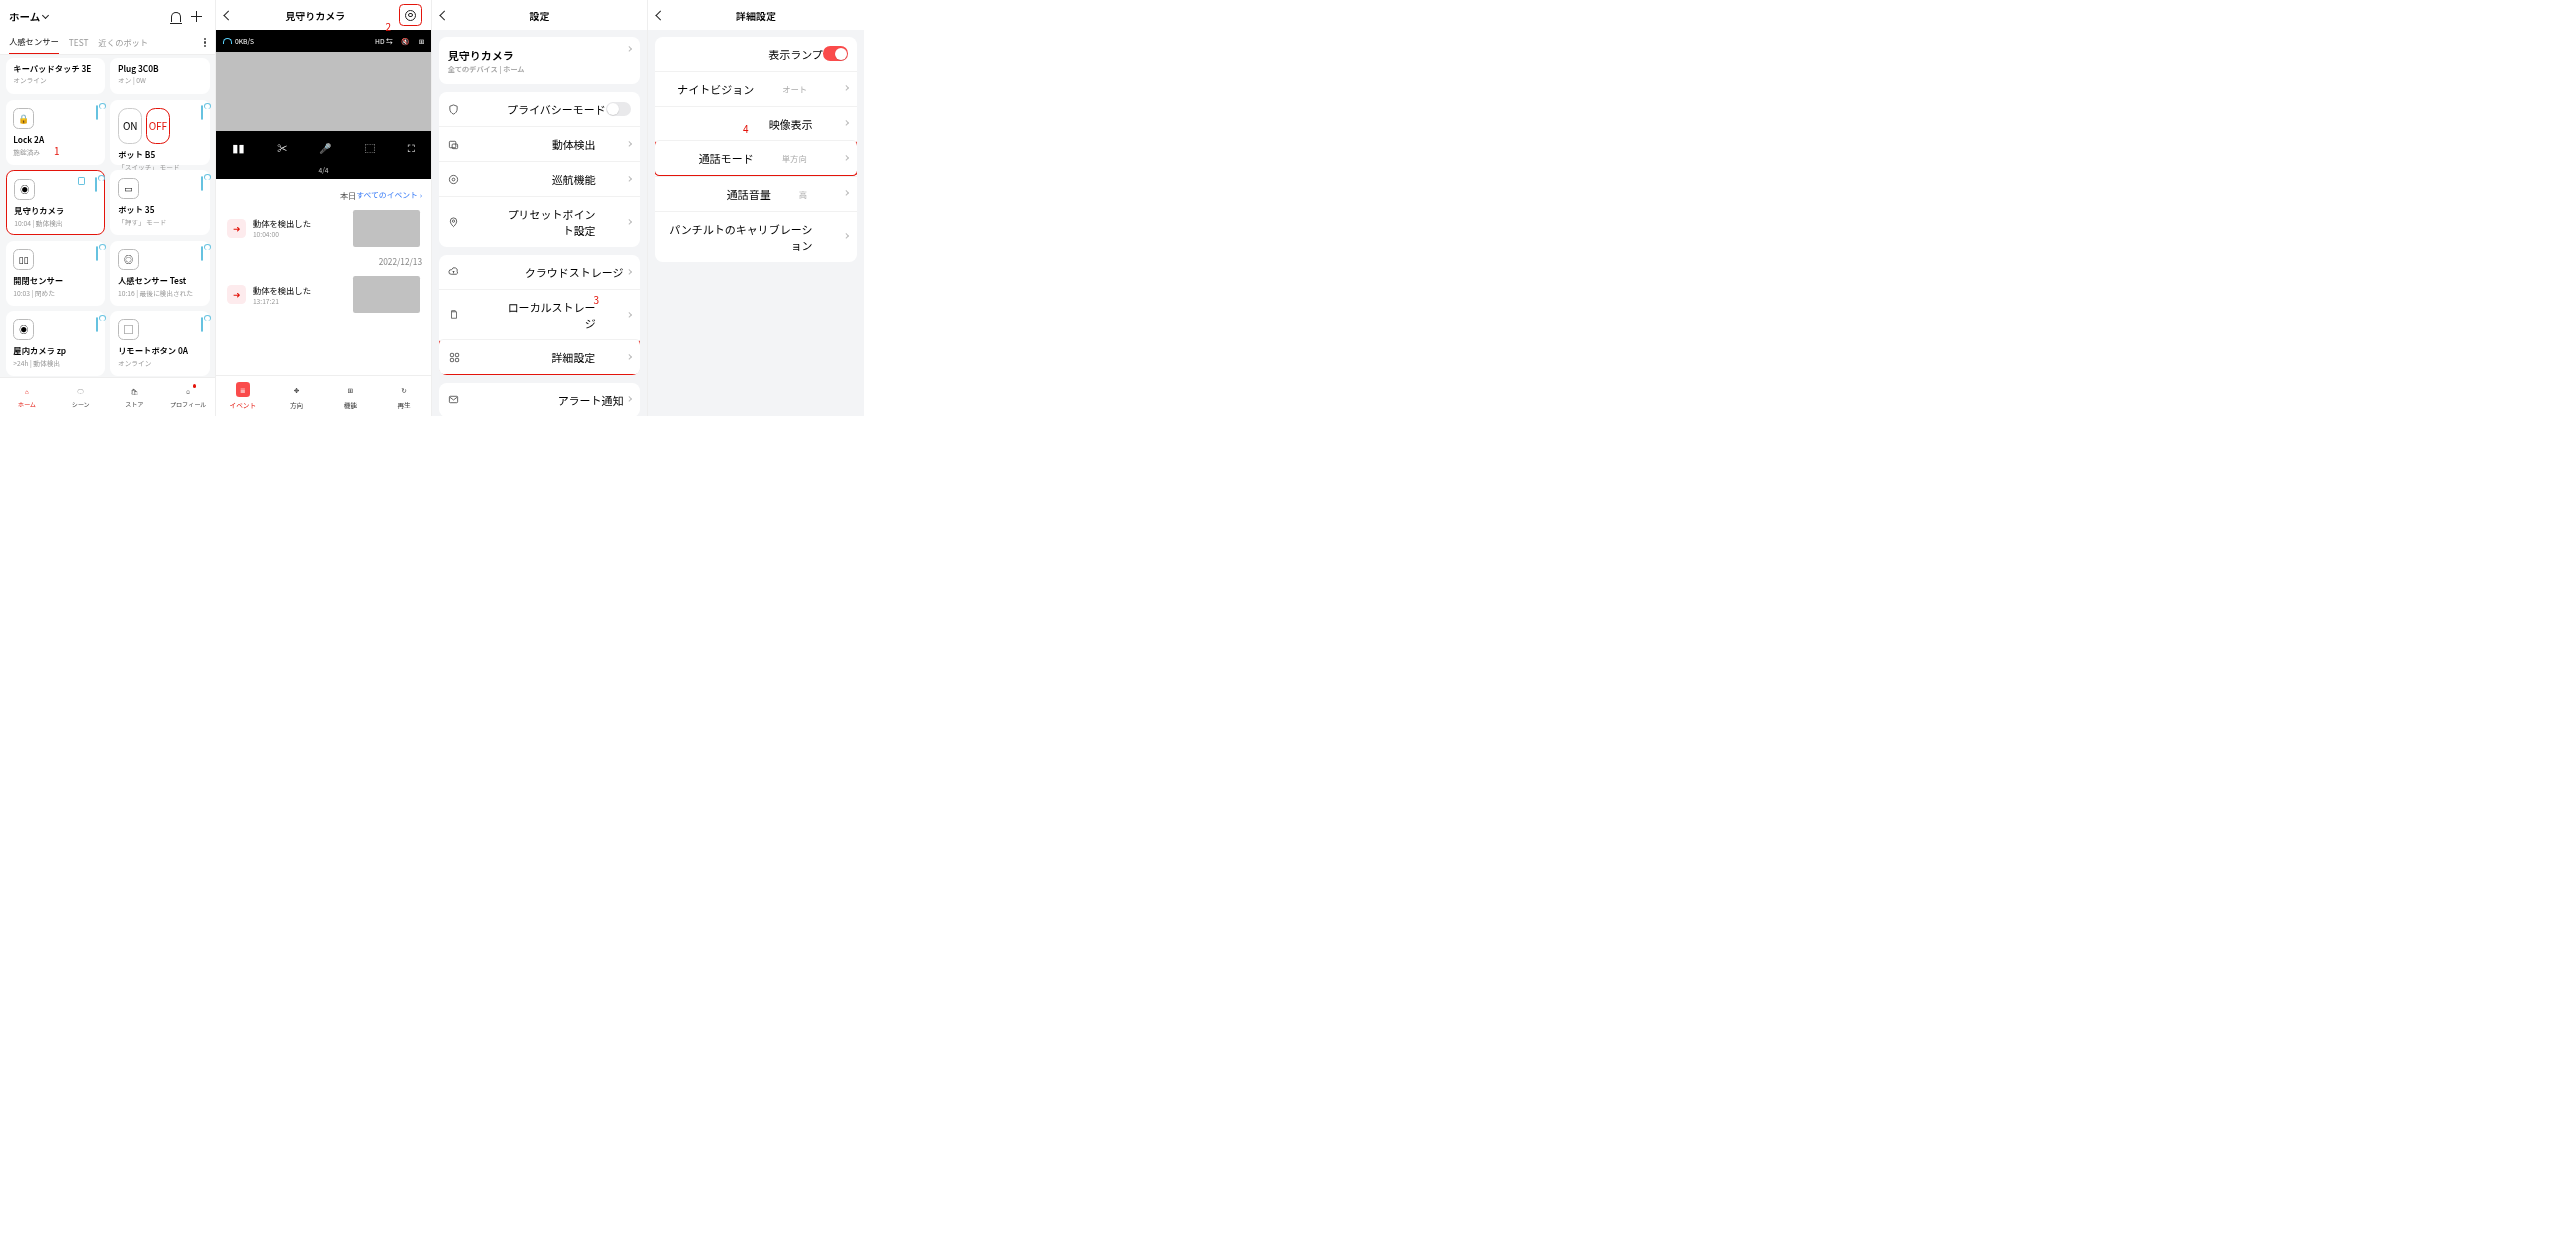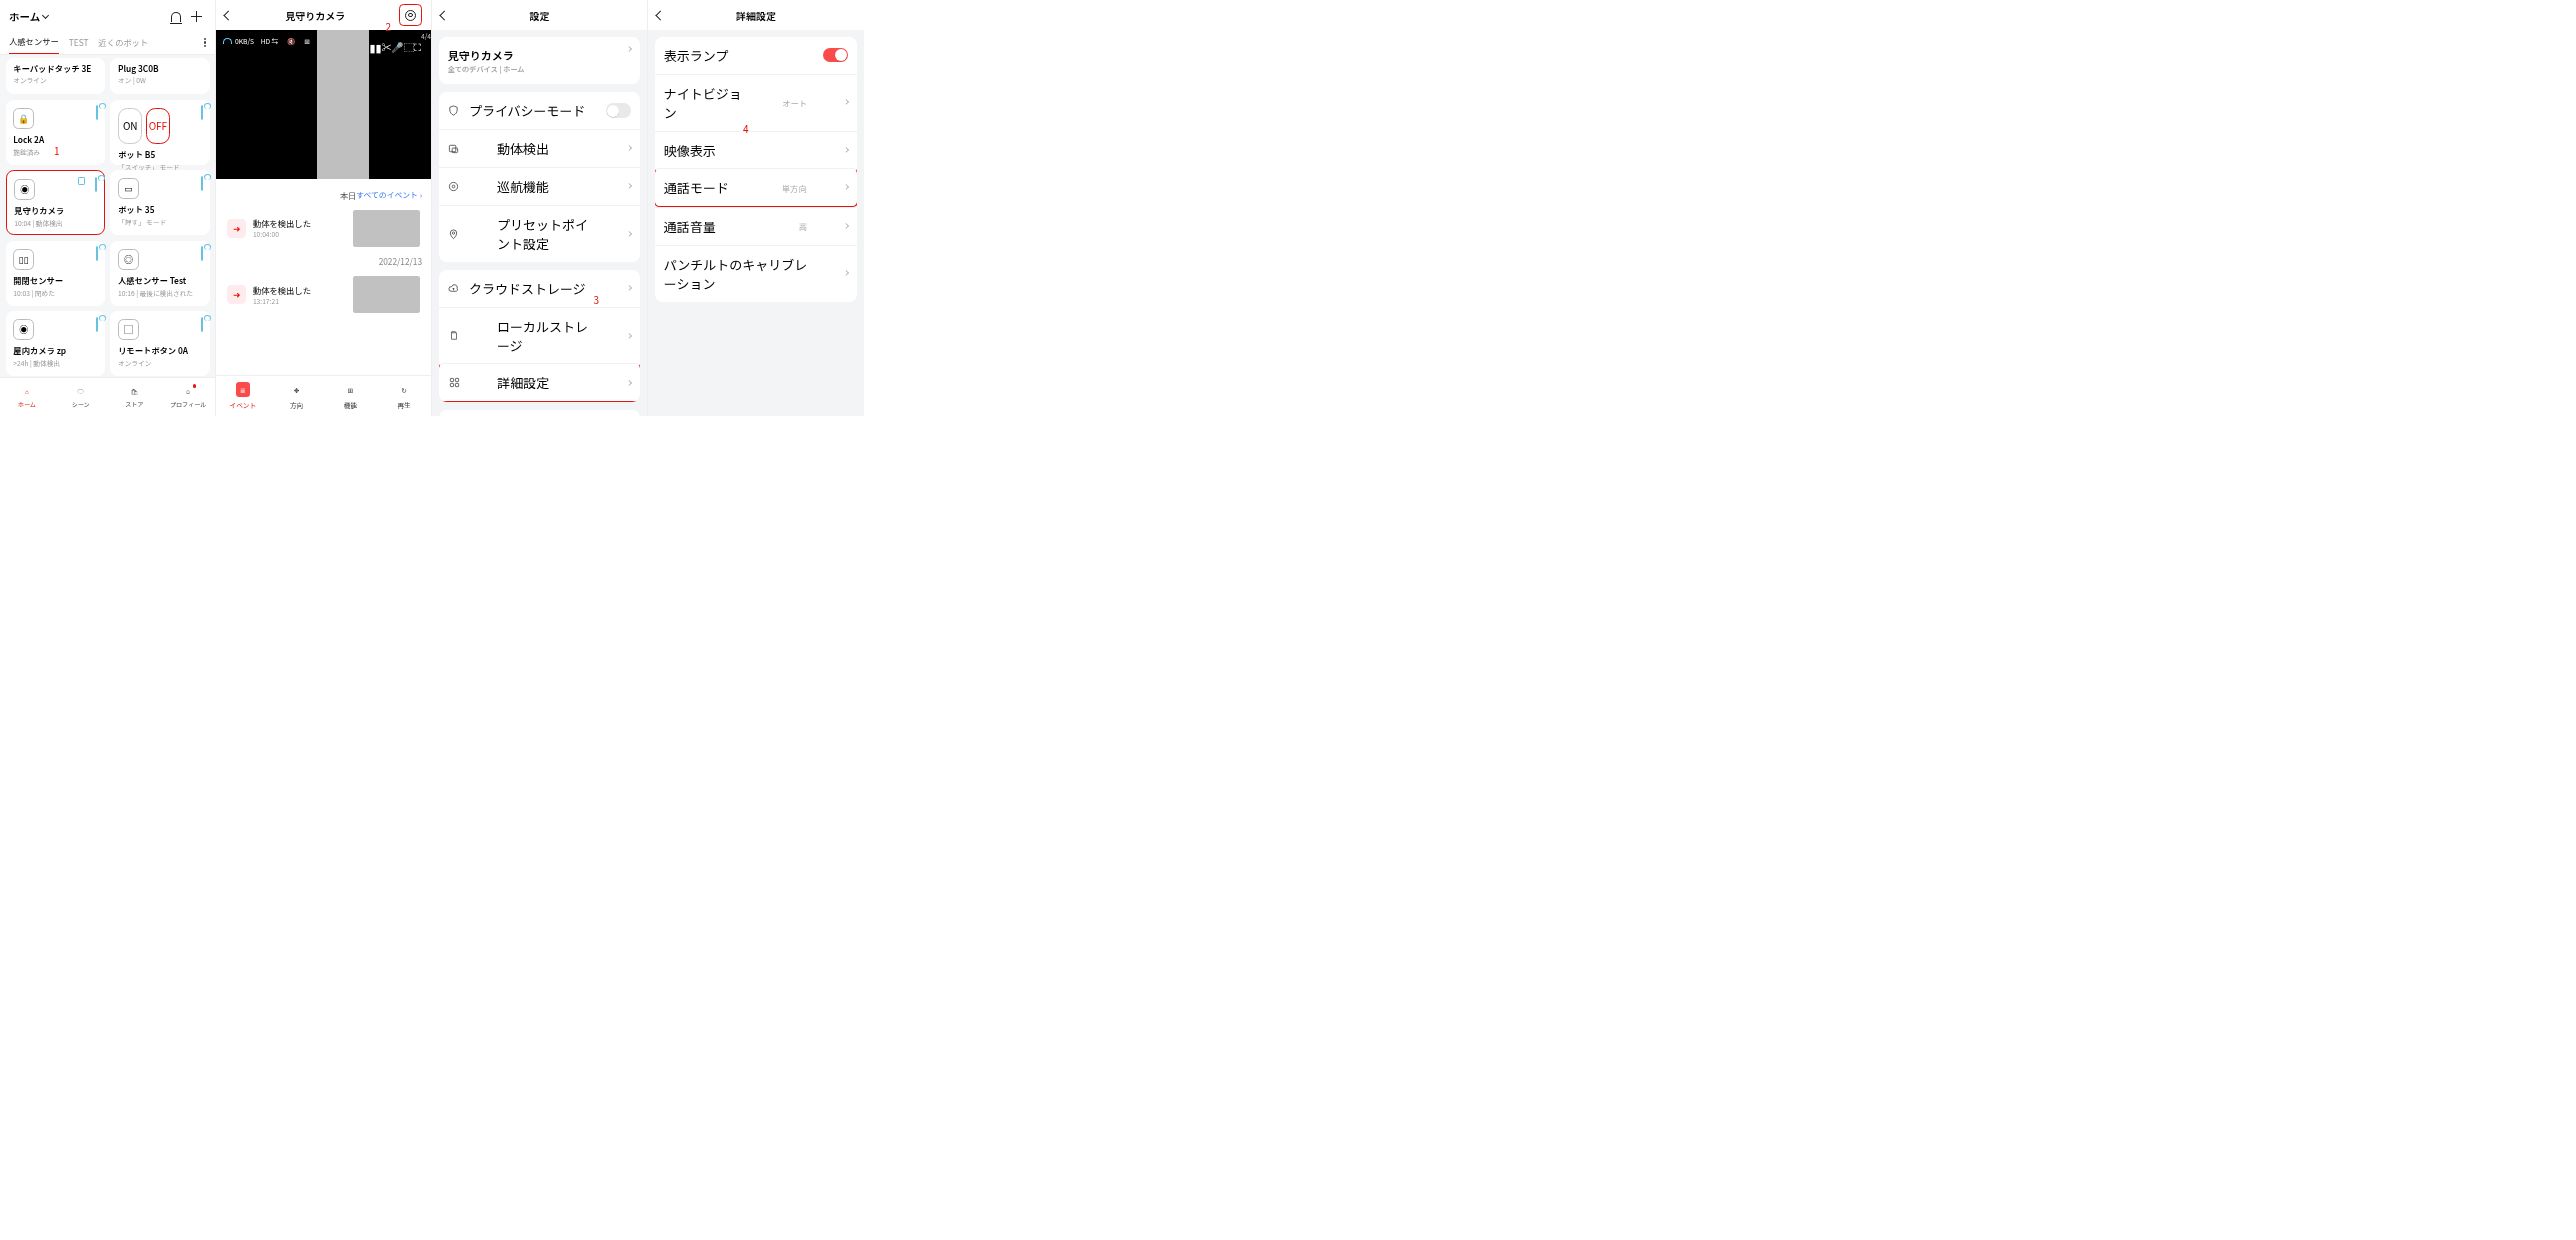--- a/index.html
+++ b/index.html
@@ -42,21 +42,21 @@
   .pill{height:36px;border-radius:9.4px;border:0.8px solid #ccc;display:inline-flex;align-items:center;justify-content:center;min-width:24.4px;font-size:10px;margin-right:2.2px;}
   .pill.off{color:#e3140b;border-color:#e3140b;}
   .tabbar{height:39px;border-top:0.6px solid #eee;display:flex;background:#fff;}
   .tabbar .tb{flex:1;display:flex;flex-direction:column;align-items:center;justify-content:center;font-size:6.1px;color:#444;gap:2.2px;}
   .tabbar .tb.active{color:#e3140b;}
   .tb-ic{width:12.2px;height:12.2px;display:flex;align-items:center;justify-content:center;}
   .dot-red{width:3.3px;height:3.3px;border-radius:50%;background:#e3140b;position:absolute;right:-2.2px;top:-1.1px;}
   
   .gear{width:11px;height:11px;border:1.1px solid #222;border-radius:50%;position:relative;}
   .gear:after{content:"";position:absolute;inset:2.2px;border:1.1px solid #222;border-radius:50%;}
-  .s2-vid{height:149px;background:#000;color:#fff;position:relative;display:flex;flex-direction:row;}
+  .s2-vid{height:149px;background:#000;color:#fff;position:relative;display:flex;flex-direction:column;}
   .s2-stat{height:22px;display:flex;align-items:center;padding:0 6.7px;font-size:6.7px;gap:3.3px;}
   .wifi{width:9px;height:6.7px;border:1.1px solid #5bd4ff;border-bottom:none;border-radius:7.8px 7.8px 0 0;}
   .s2-feed{flex:1;background:#bfbfbf;}
   .s2-ctl{height:33px;background:#000;display:flex;align-items:center;justify-content:space-around;}
   .s2-pos{height:15.5px;background:#000;color:#c7c7c7;font-size:6.7px;text-align:center;line-height:12.2px;}
   .s2-lst{flex:1;padding:5.5px 9px;overflow:hidden;}
   .s2-row{display:flex;align-items:center;justify-content:flex-end;font-size:8.3px;padding:4.4px 0;color:#555;}
   .link-blue{color:#3478f6;font-size:7.8px;}
   .ev{display:flex;gap:6.7px;align-items:center;background:#fff;border-radius:5.5px;padding:4.4px 2.2px;}
   .ev-ic{width:19px;height:19px;border-radius:4.4px;background:#fdebed;display:flex;align-items:center;justify-content:center;color:#e3140b;font-size:9px;}
@@ -65,21 +65,21 @@
   .s2-tb{flex:1;display:flex;flex-direction:column;align-items:center;justify-content:center;gap:2.8px;font-size:6.7px;color:#333;}
   .s2-tb.active{color:#e3140b;}
   .s2-tb .ic2{width:14.4px;height:14.4px;border-radius:3.3px;display:flex;align-items:center;justify-content:center;}
   
   .body-grey{flex:1;background:#f3f4f6;padding:6.7px;overflow:hidden;}
   .lgroup{background:#fff;border-radius:7.8px;margin-bottom:7.8px;overflow:hidden;}
   .lrow{position:relative;display:flex;align-items:center;padding:9px 9px;min-height:32px;}
   .lrow + .lrow{border-top:0.6px solid #f1f1f1;gap:28px;}
   .lrow .lic{width:12.2px;margin-right:9px;color:#444;display:flex;align-items:center;justify-content:center;}
   .lrow svg{display:block;}
-  .lrow .ltxt{flex:1;font-size:13px;}
+  .lrow .ltxt{flex:1;font-size:11px;text-align:right;}
   .lrow .lsub{font-size:7.2px;color:#aaa;margin-top:1.7px;font-weight:bold;}
   .lrow .rval{color:#aaa;font-size:8.3px;margin-right:5.5px;}
   .lrow .ch{margin-left:3.3px;}
   .sw{width:25.5px;height:14.4px;border-radius:7.2px;background:#e9e9eb;position:relative;}
   .sw .knob{position:absolute;width:12.2px;height:12.2px;border-radius:50%;background:#fff;top:1.1px;left:1.1px;box-shadow:0 0.6px 1.1px rgba(0,0,0,.2);}
   .sw.on{background:#fa4b4b;} .sw.on .knob{left:12.2px;}
 </style>
 </head>
 <body>
 

